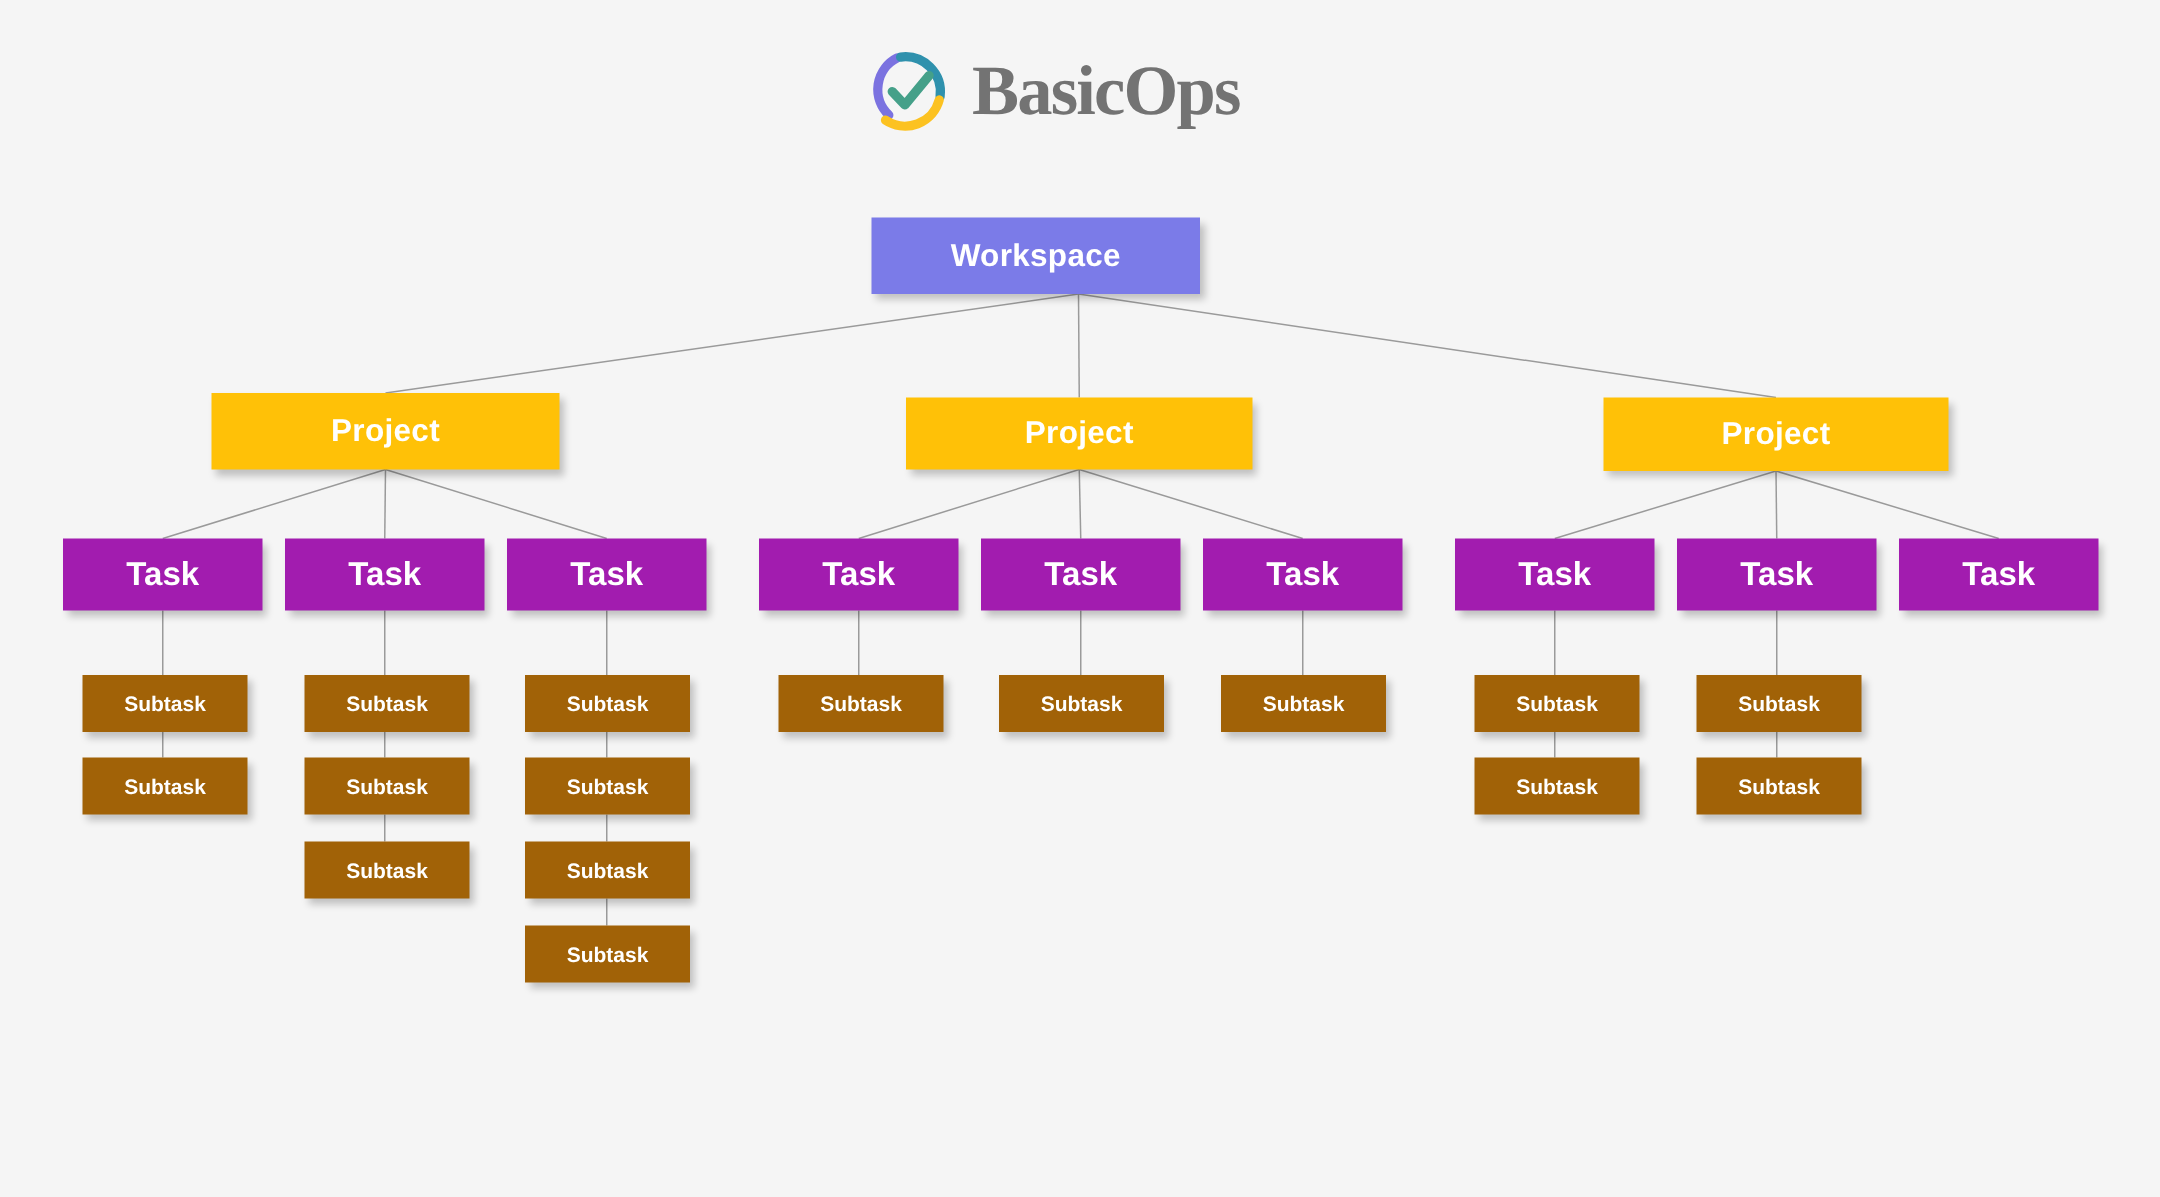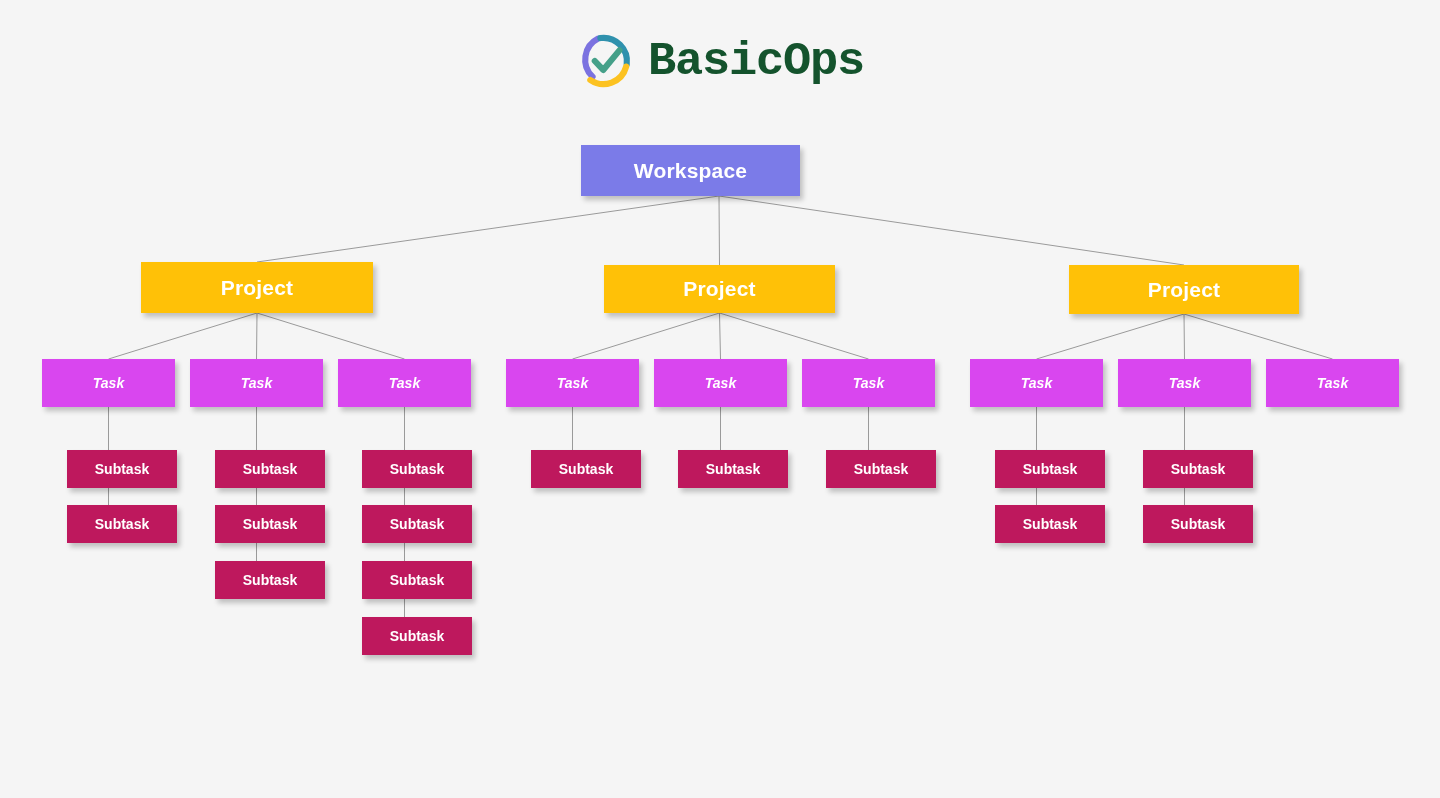--- a/index.html
+++ b/index.html
@@ -32,25 +32,25 @@
   }
   #logo-mark {
     width: 56px;
     height: 56px;
     flex: 0 0 56px;
     display: block;
   }
   #logo-text {
     font-size: 47px;
     font-weight: bold;
-    color: #14532d;
+    color: #737373;
     letter-spacing: -1.2px;
     line-height: 1;
     white-space: nowrap;
-    font-family: Liberation Mono, monospace;
+    font-family: Liberation Serif, serif;
   }
 
   
   #links {
     position: absolute;
     left: 0;
     top: 0;
     width: 1440px;
     height: 798px;
     pointer-events: none;
@@ -78,28 +78,26 @@
     background: #7b7be8;
     font-size: 21px;
     letter-spacing: 0.2px;
   }
   .node-project {
     background: #ffc107;
     font-size: 21px;
     letter-spacing: 0.2px;
   }
   .node-task {
-    background: #d946ef;
-    font-size: 14px;
-    font-style: italic;
+    background: #a21caf;
+    font-size: 22px;
   }
   .node-subtask {
-    background: #be185d;
+    background: #a16207;
     font-size: 14px;
-    margin-left: 12px;
   }
 </style>
 </head>
 <body>
 
 <div id="canvas">
 
   <div id="logo">
     <svg id="logo-mark" viewBox="0 0 100 100">
 

